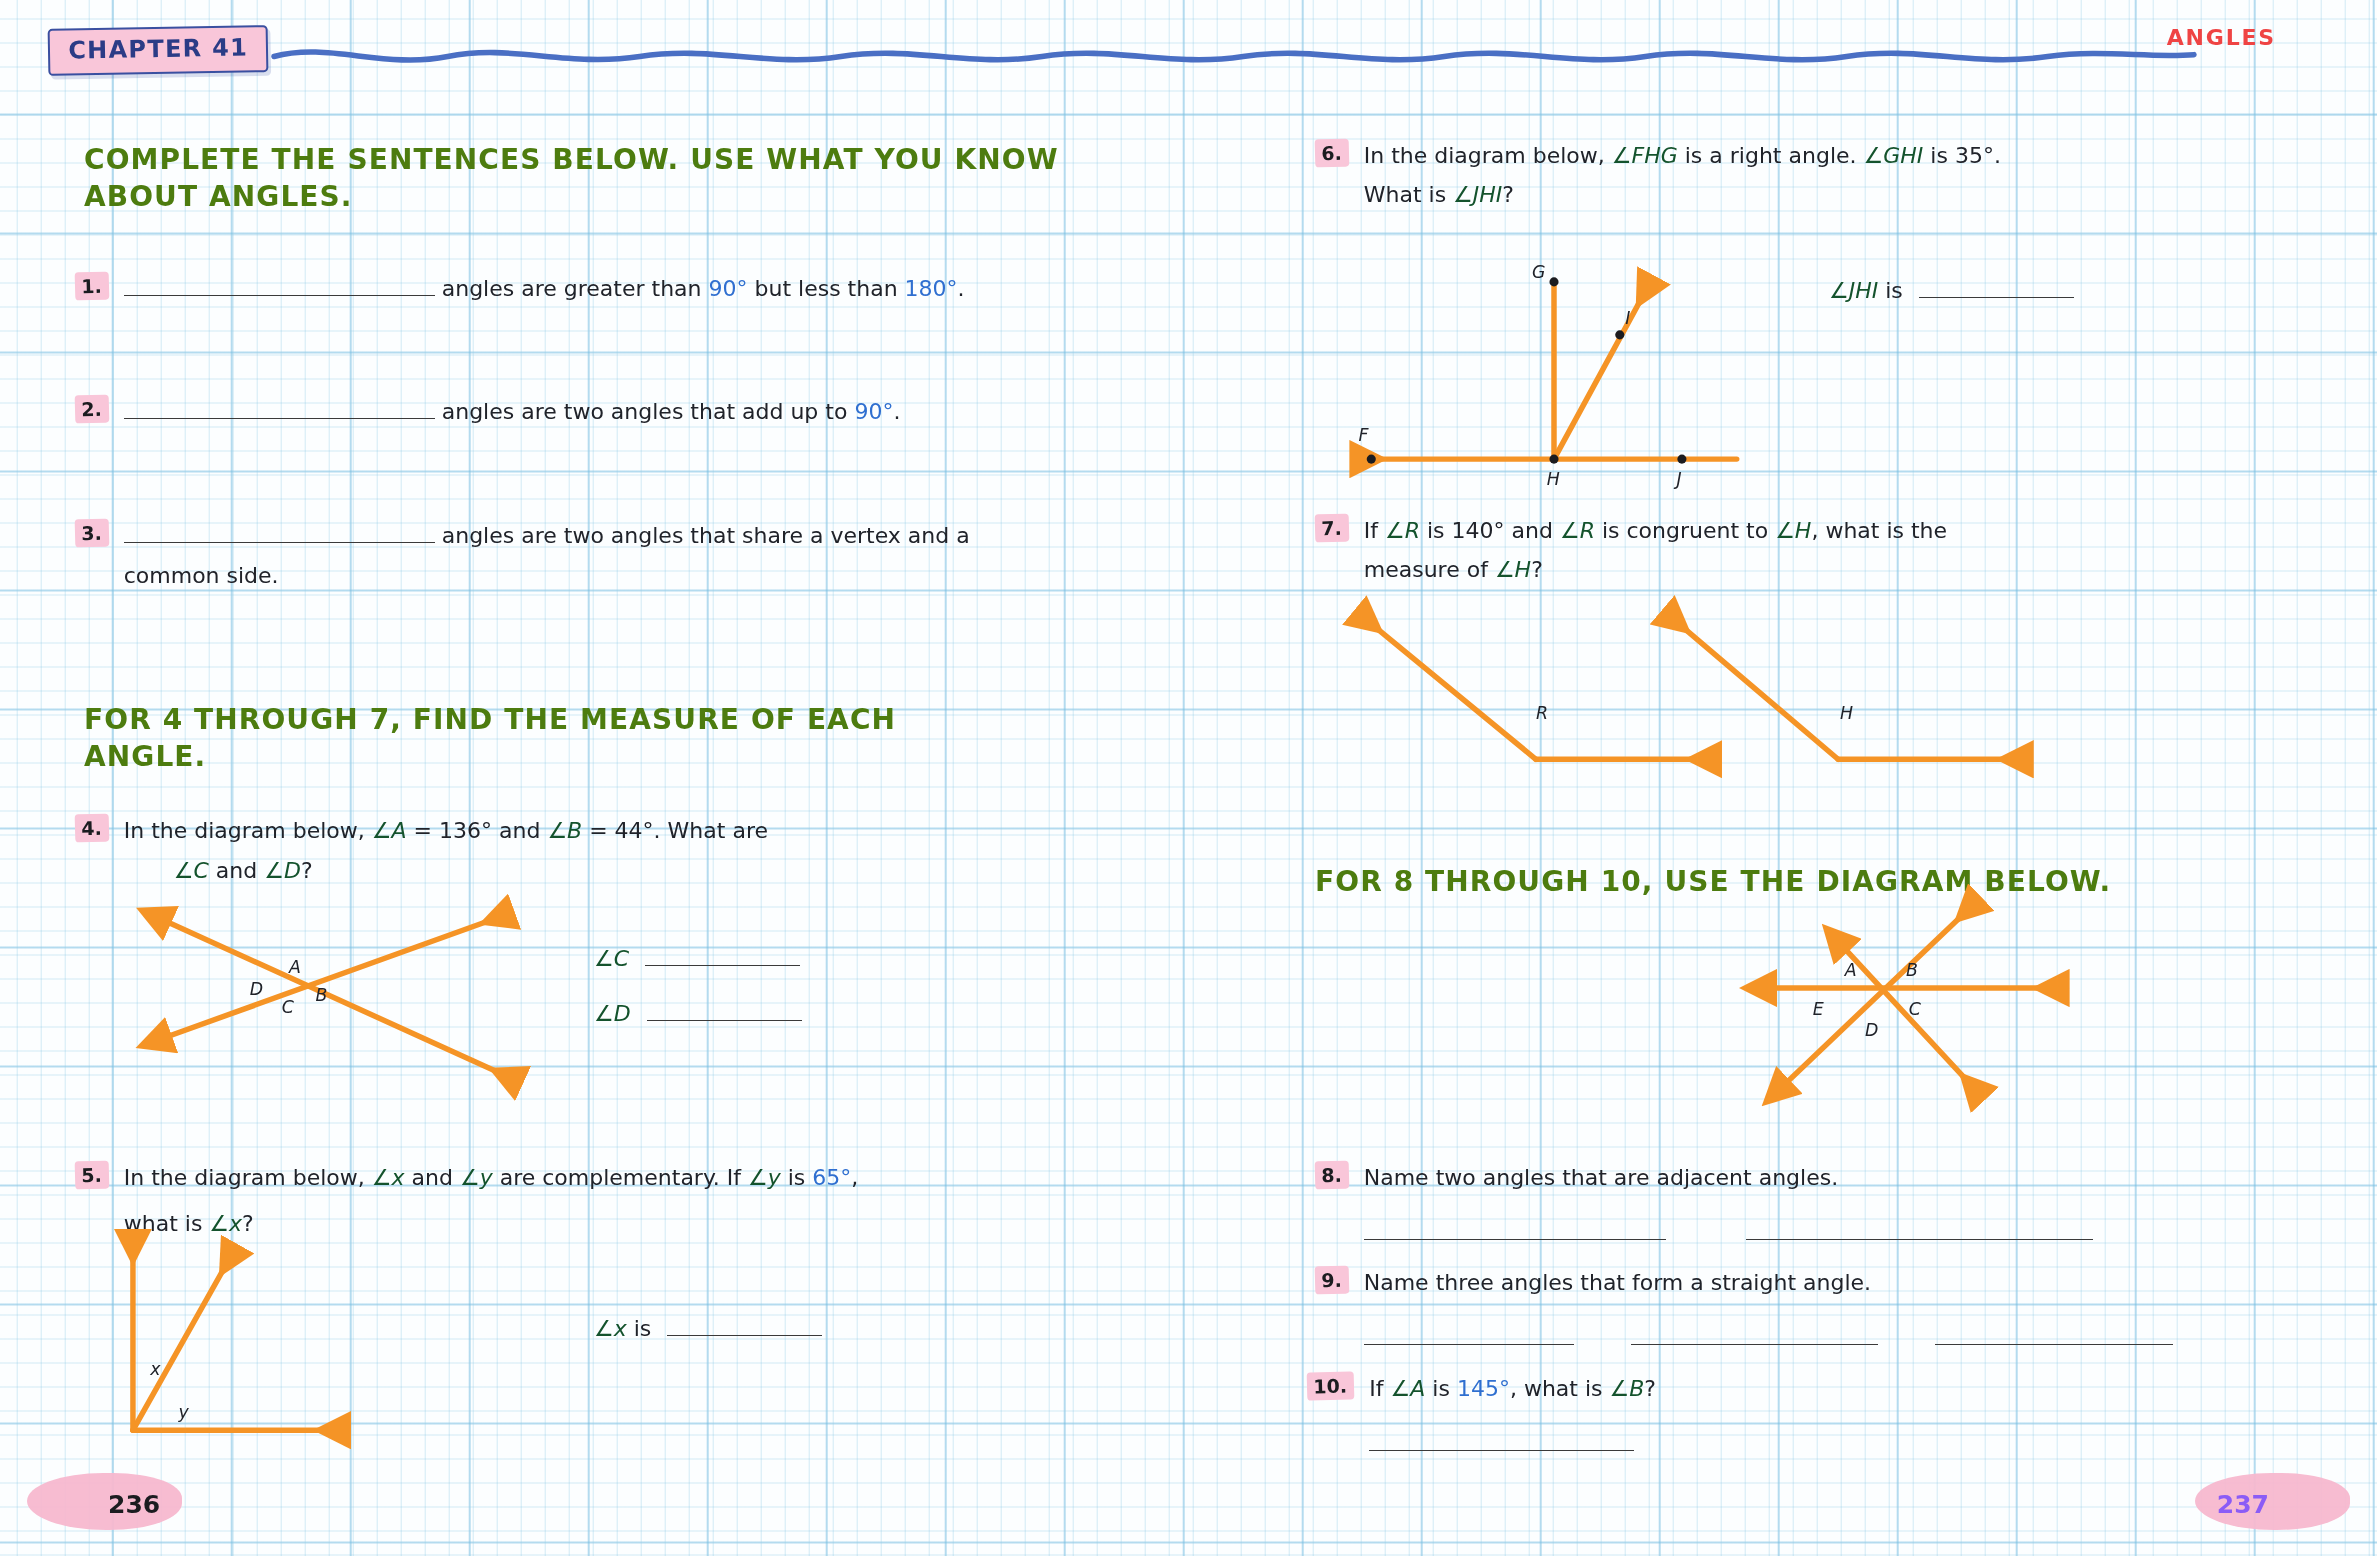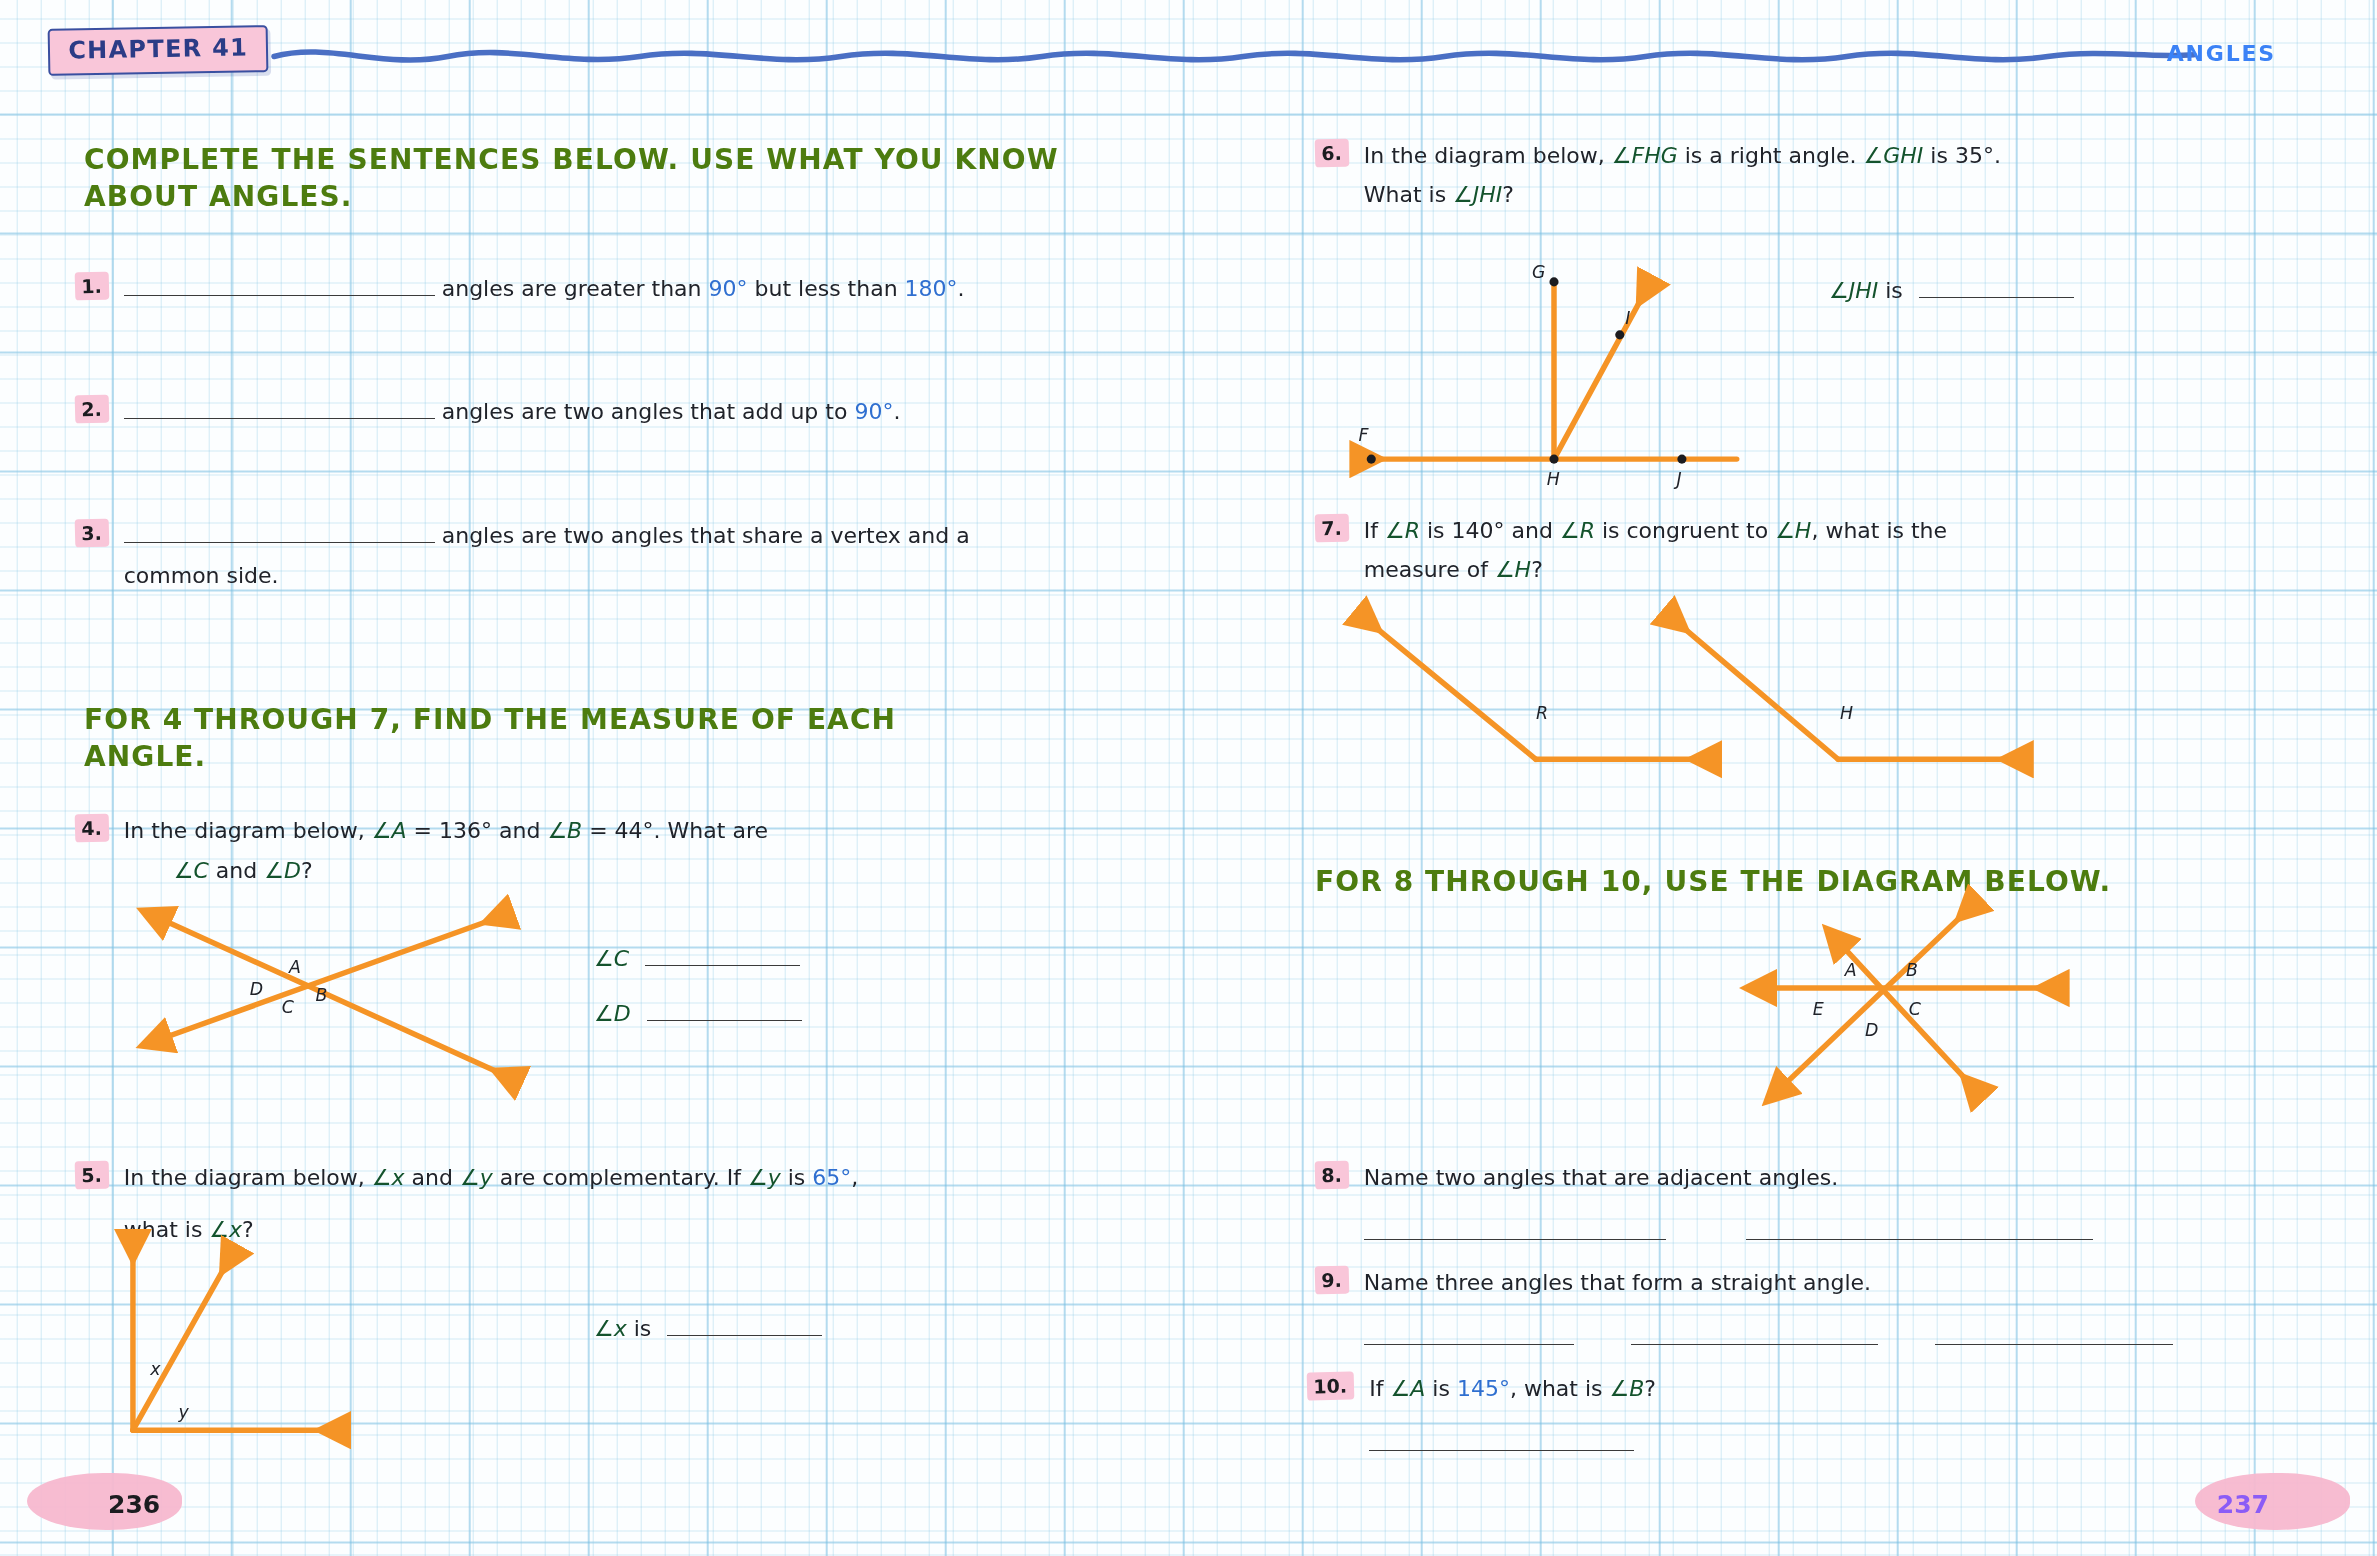--- a/index.html
+++ b/index.html
@@ -38,23 +38,23 @@
   }
   .chapter-tag span{
     font-family:"DejaVu Sans", sans-serif;
     font-weight:bold;
     font-size:24px;
     letter-spacing:1.3px;
     color:#2b3c86;
   }
   .header-wave{position:absolute;left:274px;top:38px;width:1920px;height:37px;}
   .angles-label{
-    position:absolute;right:101px;top:41px;
+    position:absolute;right:101px;top:25px;
     font-weight:bold;font-size:22px;letter-spacing:1.8px;
-    color:#3b82f6;
+    color:#ef4444;
   }
 
   
   h2.section{
     font-weight:bold;
     font-size:28px;
     letter-spacing:1.1px;
     color:#4d7c0f;
     line-height:1.32;
     margin:0;
@@ -191,21 +191,21 @@
     <div style="position:absolute;left:594px;top:997px;" class="qtext">
       <span class="blue-i">∠D</span>
       <span class="answerline" style="width:155px;margin-left:9.1px;"></span>
     </div>
 
     <div style="position:absolute;left:75px;top:1161px;width:1097px;">
       <div class="row">
         <div class="q-num">5.</div>
         <div class="qtext" style="width:960px;">
           <span>In the diagram below, </span><span class="blue-i">∠x</span><span> and </span><span class="blue-i">∠y</span><span> are complementary. If </span><span class="blue-i">∠y</span><span> is </span><span class="blue">65°</span><span>,</span>
-          <div style="margin-top:19px;">
+          <div style="margin-top:13px;">
             <span>what is </span><span class="blue-i">∠x</span><span>?</span>
           </div>
         </div>
       </div>
     </div>
 
     <svg style="position:absolute;left:110px;top:1234px;" width="274" height="219" viewBox="0 0 300 240">
       <line x1="25" y1="215" x2="25" y2="18" stroke="#f59426" stroke-width="6" stroke-linecap="round" marker-end="url(#arrO)"></line>
       <line x1="25" y1="215" x2="240" y2="215" stroke="#f59426" stroke-width="6" stroke-linecap="round" marker-end="url(#arrO)"></line>
       <line x1="25" y1="215" x2="128" y2="32" stroke="#f59426" stroke-width="6" stroke-linecap="round" marker-end="url(#arrO)"></line>

